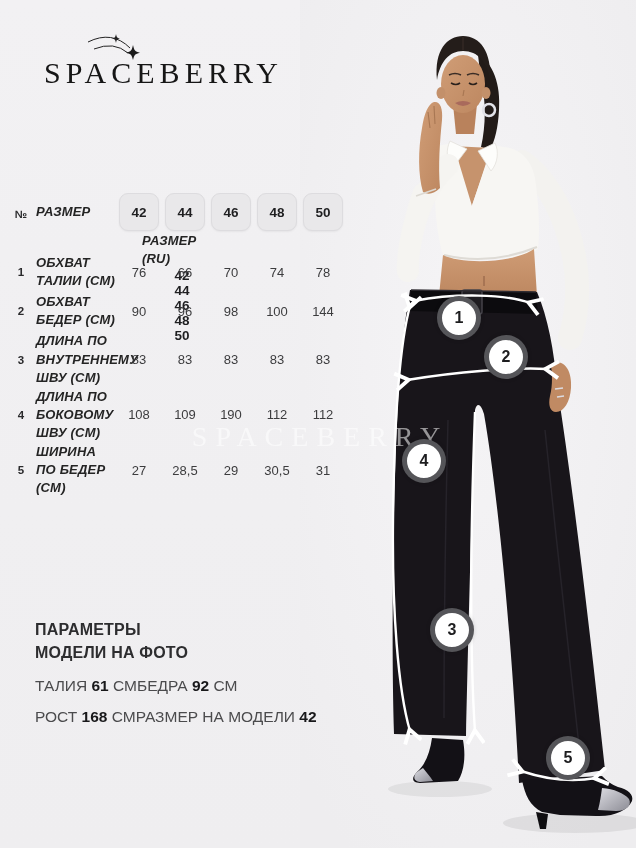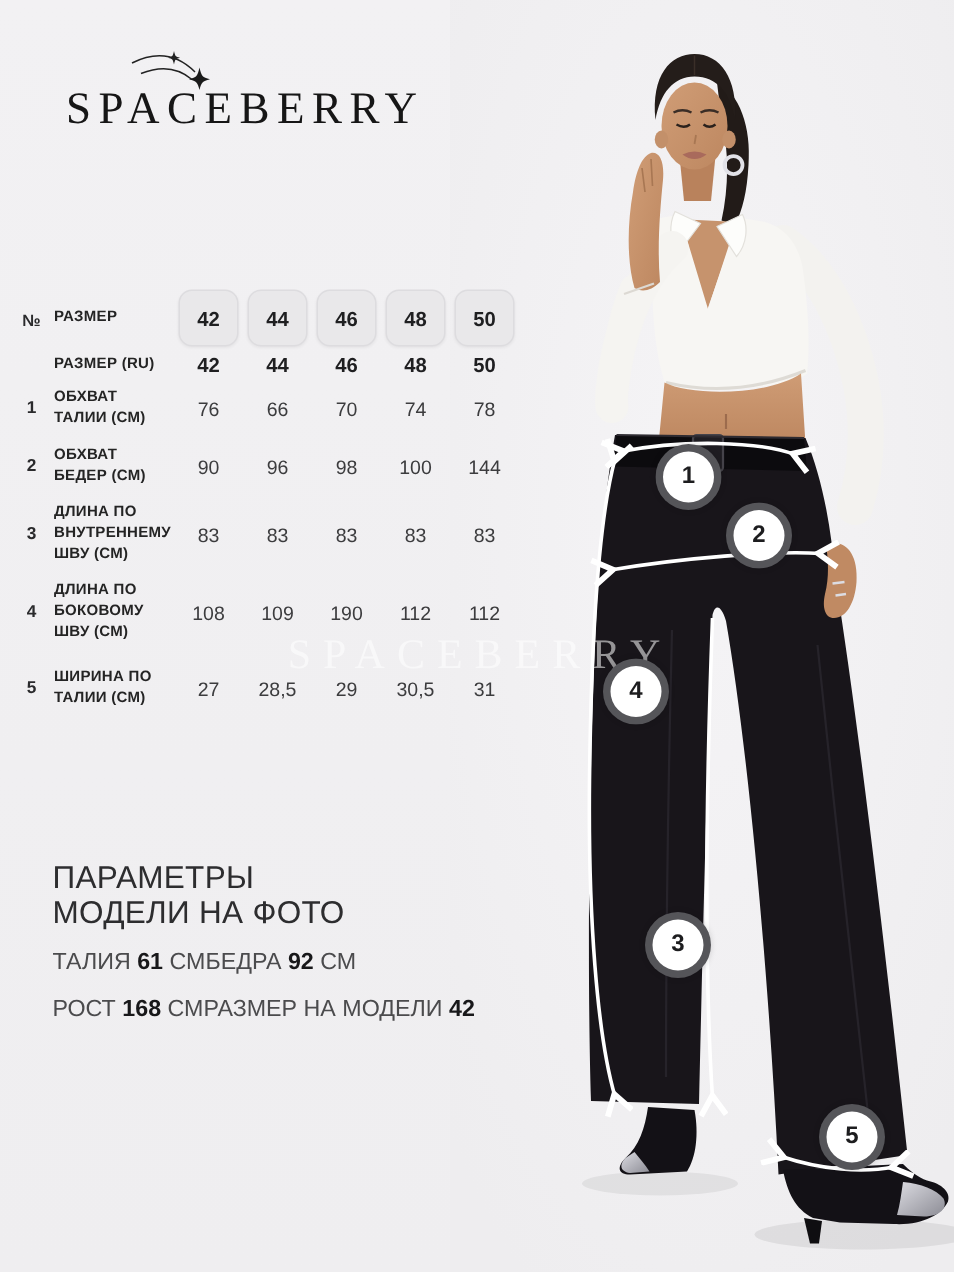--- a/index.html
+++ b/index.html
@@ -21,42 +21,42 @@
     font-family:"Liberation Serif", serif; font-size:28px; letter-spacing:8px;
     color:rgba(255,255,255,0.55); white-space:nowrap; z-index:5; pointer-events:none;
   }
   
   .size-table{position:absolute; left:6px; top:192px; width:352px; z-index:4;}
   .trow{display:flex; align-items:center;}
   .cn{width:30px; text-align:center; flex:0 0 auto;}
   .cl{width:80px; flex:0 0 auto;}
   .cv{width:46px; text-align:center; flex:0 0 auto;}
   .row-head{height:40px;}
-  .row-ru{height:22px;}
+  .row-ru{height:22px;flex-direction:column;}
   .row-d1{min-height:36px;}
   .row-d2{min-height:42px;}
   .row-d3{min-height:48px;}
   .row-d4{min-height:56px;}
   .row-d5{min-height:46px;}
   .corner-num{position:absolute; left:0; top:16px; width:30px; text-align:center;
     font-size:11px; font-weight:bold; color:#2a2a2c;}
   .size-box{
     display:inline-flex; width:38px; height:36px; border-radius:9px;
     background:#e9e8ea; border:1px solid #dddcdf;
     box-shadow:0 1px 2px rgba(0,0,0,0.05);
     align-items:center; justify-content:center;
     font-size:13.5px; font-weight:bold; color:#1f1f21;
   }
   .ru-val{font-size:13.5px; font-weight:bold; color:#1f1f21;}
   .r-num{font-size:11.5px; font-weight:bold; color:#2a2a2c;}
-  .r-label{font-size:10px; font-weight:bold; color:#242424; line-height:1.4; letter-spacing:0.2px;}
+  .r-label{font-size:13px; font-weight:bold; color:#242424; line-height:1.4; letter-spacing:0.2px;font-style:italic;}
   .r-val{font-size:13px; color:#3c3c3e;}
   
   .params{position:absolute; left:35px; top:574px; z-index:4;}
-  .params-heading{font-size:21px; line-height:23px; font-weight:normal; color:#2d2d2f; letter-spacing:0.2px;}
+  .params-heading{font-size:16px; line-height:23px; font-weight:bold; color:#2d2d2f; letter-spacing:0.2px;margin-top:44px;}
   .param-line{display:flex; margin-top:13px; font-size:15.5px; color:#4b4b4d; align-items:center;}
   .param-item{white-space:nowrap;}
   .param-item.first{min-width:93px;}
   .param-item b{color:#18181a; font-weight:bold;}
   
   .photo-svg{position:absolute; left:0; top:0; z-index:1;}
   
   .marker{
     position:absolute; z-index:6; width:34px; height:34px; border-radius:50%;
     background:#ffffff; border:5px solid rgba(48,48,52,0.82);
@@ -236,21 +236,21 @@
       <div class="cl r-label">ДЛИНА ПО БОКОВОМУ ШВУ (СМ)</div>
       <div class="cv r-val">108</div>
       <div class="cv r-val">109</div>
       <div class="cv r-val">190</div>
       <div class="cv r-val">112</div>
       <div class="cv r-val">112</div>
     </div>
 
     <div class="trow row-d5">
       <div class="cn r-num">5</div>
-      <div class="cl r-label">ШИРИНА ПО ТАЛИИ (СМ)</div>
+      <div class="cl r-label">ШИРИНА ПО БЕДЕР (СМ)</div>
       <div class="cv r-val">27</div>
       <div class="cv r-val">28,5</div>
       <div class="cv r-val">29</div>
       <div class="cv r-val">30,5</div>
       <div class="cv r-val">31</div>
     </div>
   </div>
 
   <div class="marker" style="left:459px; top:318px;">1</div>
   <div class="marker" style="left:506px; top:357px;">2</div>

